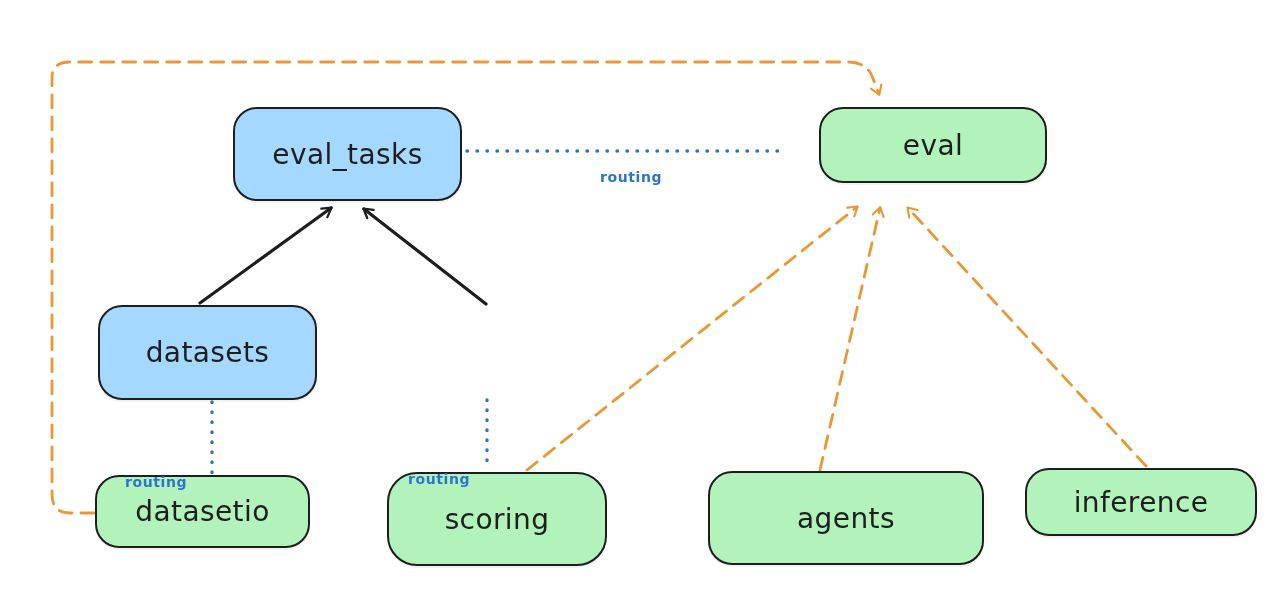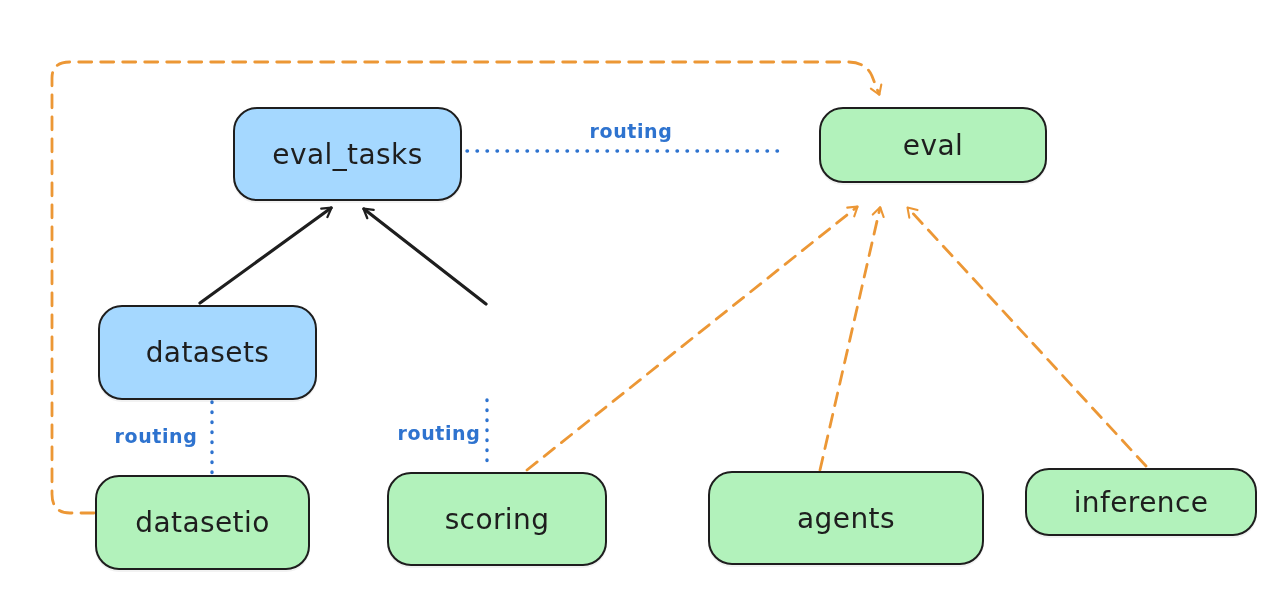--- a/index.html
+++ b/index.html
@@ -20,31 +20,32 @@
     letter-spacing:0.4px;
     box-sizing:border-box;
     box-shadow:0 2px 0 rgba(30,30,30,0.06);
   }
   .node.blue{background:#a5d8ff;}
   .node.green{background:#b2f2bb;}
   .n-eval-tasks{left:233px;top:107px;width:229px;height:94px;}
   .n-eval{left:787px;top:107px;width:228px;height:76px;margin-left:32px;}
   .n-datasets{left:98px;top:305px;width:219px;height:95px;}
   .n-scoring-functions{left:385px;top:305px;width:222px;height:93px;}
-  .n-datasetio{left:95px;top:475px;width:215px;height:95px;}
-  .n-scoring{left:387px;top:472px;width:220px;height:94px;}
+  .n-datasetio{left:95px;top:475px;width:215px;height:73px;}
+  .n-scoring{left:387px;top:472px;width:220px;height:94px;border-radius:30px;}
   .n-agents{left:708px;top:471px;width:276px;height:94px;}
   .n-inference{left:1025px;top:468px;width:232px;height:68px;}
   .edge-label{
     position:absolute;
     transform:translate(-50%,-50%);
     color:#2e73cf;
-    font-size:19px;font-weight:600;
+    font-size:14px;font-weight:600;
     letter-spacing:0.6px;
     white-space:nowrap;
+    margin-top:46px;
   }
   .l-routing-top{left:631px;top:131px;}
   .l-routing-datasetio{left:156px;top:436px;}
   .l-routing-scoring{left:439px;top:433px;}
 </style>
 </head>
 <body>
 
 <div class="canvas">
 

